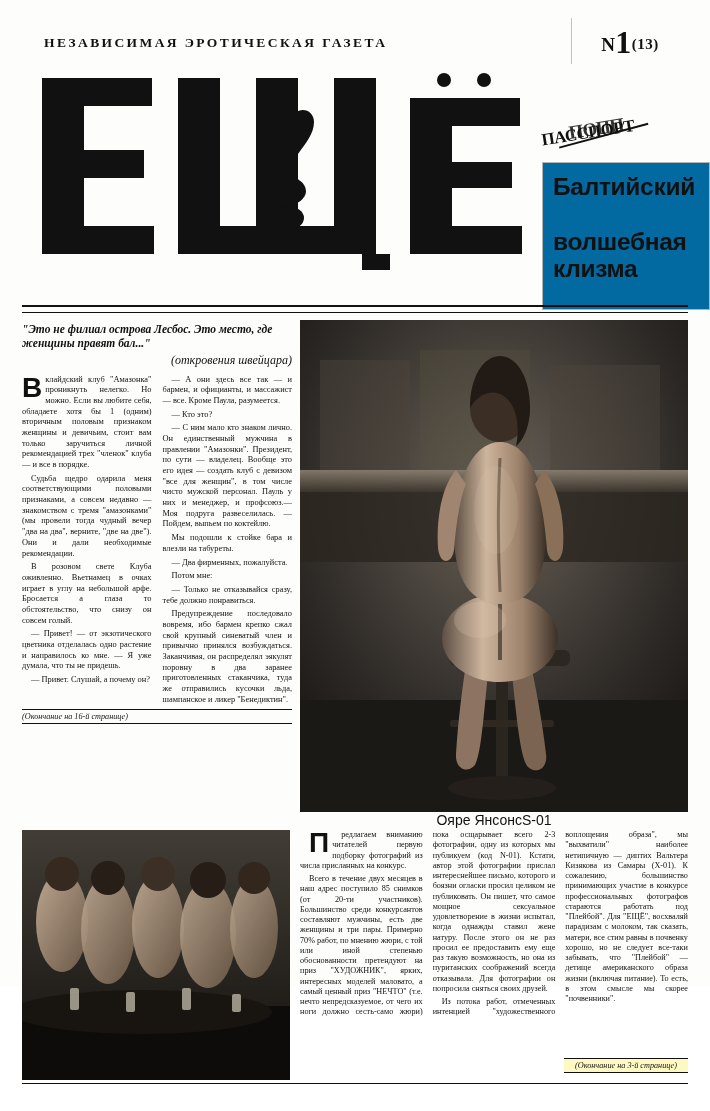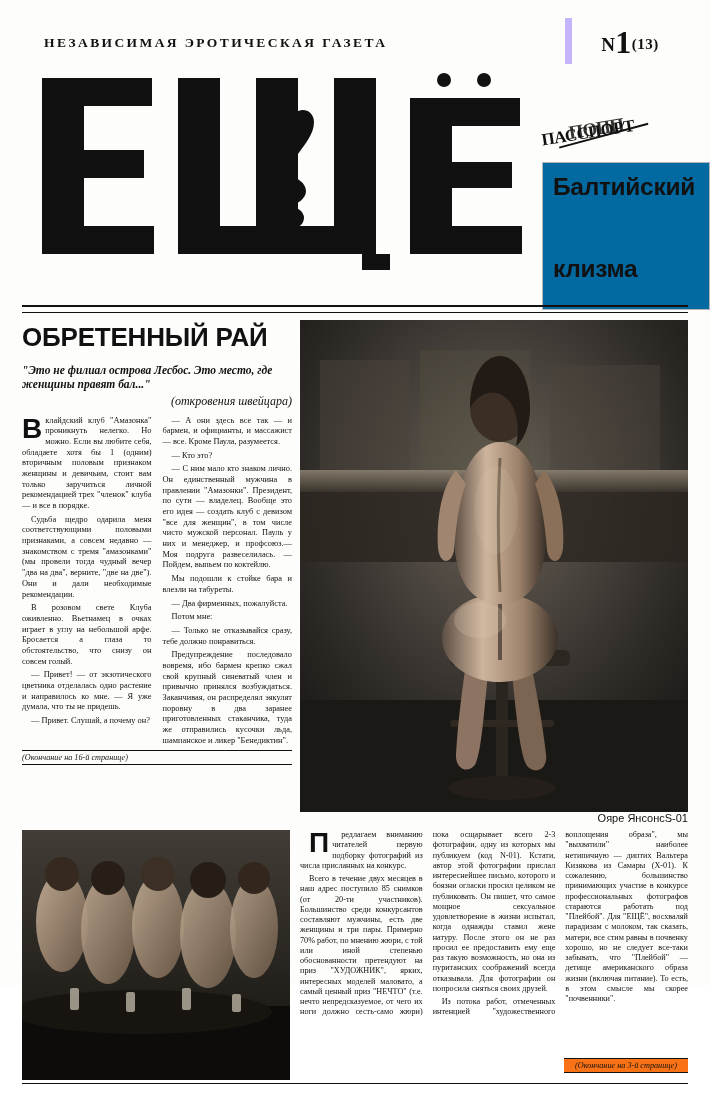--- a/index.html
+++ b/index.html
@@ -41,21 +41,21 @@
     font-weight: bold;
     color: #111;
     white-space: nowrap;
   }
   .issue-box {
     position: absolute;
     right: 0;
     top: 8px;
     width: 116px;
     height: 46px;
-    border-left: 7px solid #c4b5fd;
+    border-left: 1px solid #c4b5fd;
     text-align: center;
   }
   .issue-line {
     font-size: 19px;
     font-weight: bold;
     letter-spacing: 0.5px;
     padding-top: 6px;
   }
   .issue-num {
     font-size: 32px;
@@ -231,23 +231,23 @@
     height: 492px;
     background: #1a1a1a;
     overflow: hidden;
   }
   .photo-credit-row {
     position: absolute;
     left: 300px;
     top: 812px;
     width: 388px;
     display: flex;
-    justify-content: flex-end;
+    justify-content: center;
     font-family: "Liberation Sans", sans-serif;
-    font-size: 11px;
+    font-size: 14px;
     color: #111;
   }
 
   
   .photo-bl {
     position: absolute;
     left: 22px;
     top: 830px;
     width: 268px;
     height: 250px;
@@ -276,21 +276,21 @@
     position: absolute;
     right: 0;
     top: 228px;
     width: 124px;
     font-size: 8.2px;
     font-style: italic;
     text-align: center;
     border-top: 1px solid #111;
     border-bottom: 1px solid #111;
     padding: 2px 0;
-    background: #f97316;
+    background: #fef9c3;
   }
 </style>
 </head>
 <body>
 
 <div class="page">
 
   <div class="masthead">
     <div class="kicker">НЕЗАВИСИМАЯ ЭРОТИЧЕСКАЯ ГАЗЕТА</div>
 
@@ -324,31 +324,30 @@
     <div class="stamp">
       <span class="under">ПАССПОРТ</span>
       <span class="over">ПОПП</span>
       <span class="strike"></span>
     </div>
 
     <div class="hl-box">
       <h2>
         <span>Балтийский</span><br>
         <br>
-        <br>
+        <span>волшебная</span><br>
         <span>клизма</span>
       </h2>
     </div>
   </div>
 
   <div class="rule-top"></div>
   <div class="rule-mid"></div>
 
   <div class="art1">
-    <h1>ОБРЕТЕННЫЙ РАЙ</h1>
     <div class="lede">"Это не филиал острова Лесбос. Это место, где женщины правят бал..."</div>
     <div class="lede-src">(откровения швейцара)</div>
 
     <div class="cols2">
       <p class="noind"><span class="dropcap">В</span><span>клайдский клуб "Амазонка" проникнуть нелегко. Но можно. Если вы любите себя, обладаете хотя бы 1 (одним) вторичным половым признаком женщины и девичьим, стоит вам только заручиться личной рекомендацией трех "членок" клуба — и все в порядке.</span></p>
       <p>Судьба щедро одарила меня соответствующими половыми признаками, а совсем недавно — знакомством с тремя "амазонками" (мы провели тогда чудный вечер "два на два", верните, "две на две"). Они и дали необходимые рекомендации.</p>
       <p>В розовом свете Клуба оживленно. Вьетнамец в очках играет в углу на небольшой арфе. Бросается а глаза то обстоятельство, что снизу он совсем голый.</p>
       <p>— Привет! — от экзотического цветника отделалась одно растение и направилось ко мне. — Я уже думала, что ты не придешь.</p>
       <p>— Привет. Слушай, а почему он?</p>
       <p>— А они здесь все так — и бармен, и официанты, и массажист — все. Кроме Паула, разумеется.</p>

